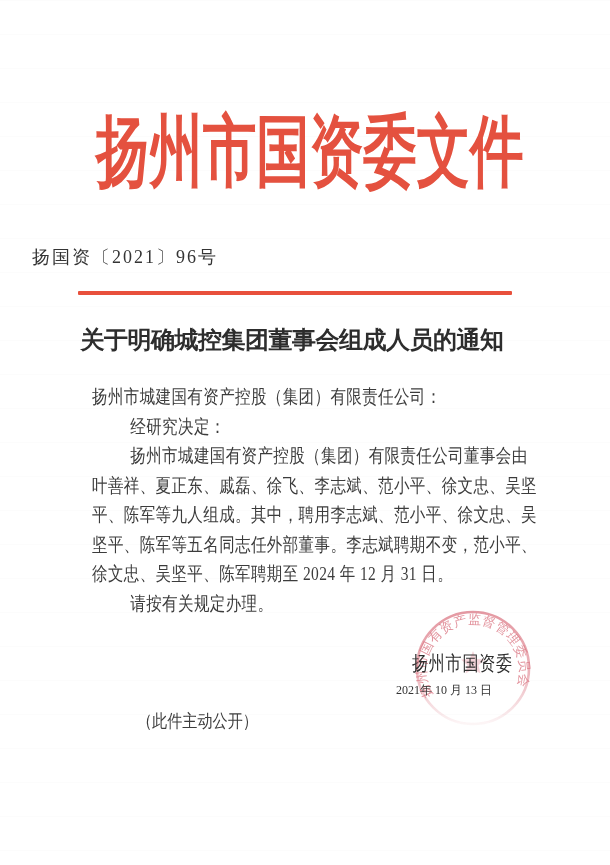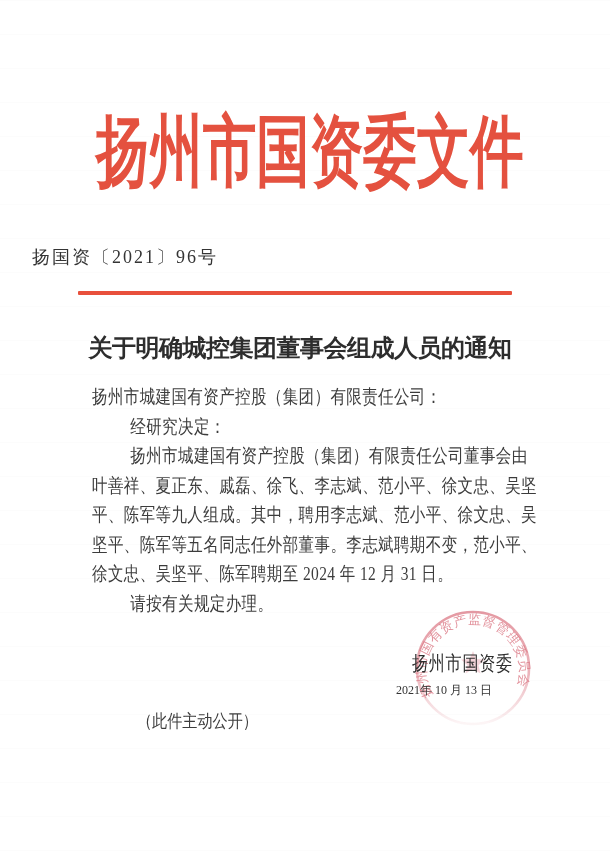--- a/index.html
+++ b/index.html
@@ -18,21 +18,21 @@
   .docnum{
     position:absolute;top:245px;left:0;width:610px;
     padding-left:32px;box-sizing:border-box;
     font-size:18px;line-height:24px;color:#343434;letter-spacing:2px;white-space:nowrap;
   }
   .redline{
     position:absolute;top:291px;left:78px;width:434px;height:4px;
     background:#e8503c;border-radius:1px;
   }
   .doc-title{
-    position:absolute;top:316px;left:0;width:540px;margin:16px;
+    position:absolute;top:316px;left:0;width:540px;margin:8px;
     text-align:center;padding-left:28px;box-sizing:border-box;
     font-size:24px;line-height:32px;font-weight:bold;color:#2d2d2d;
     font-family:"Liberation Sans", sans-serif;letter-spacing:-0.5px;white-space:nowrap;
   }
   .body-text{
     position:absolute;top:382px;left:92px;width:560px;
     font-size:19px;color:#3c3c3c;
     transform:scaleX(0.815);transform-origin:left top;
   }
   .body-line{height:29.5px;line-height:29.5px;white-space:nowrap;letter-spacing:0.5px;}

